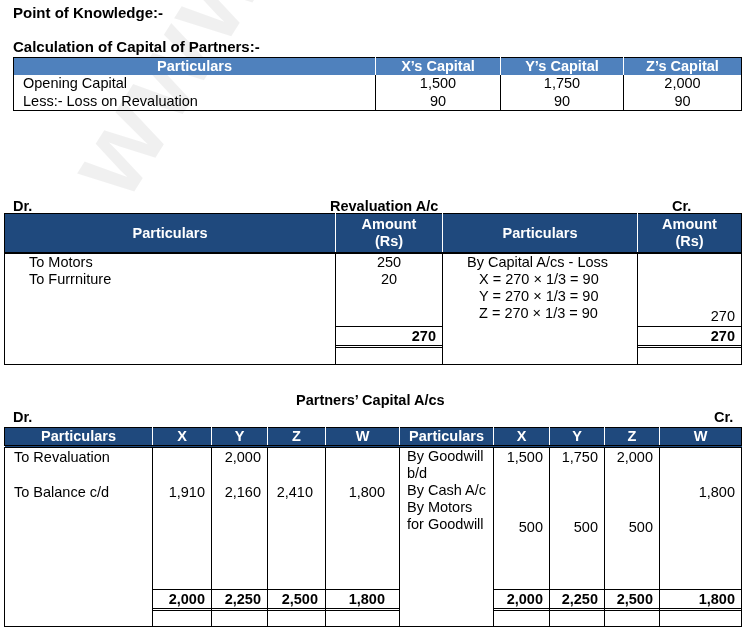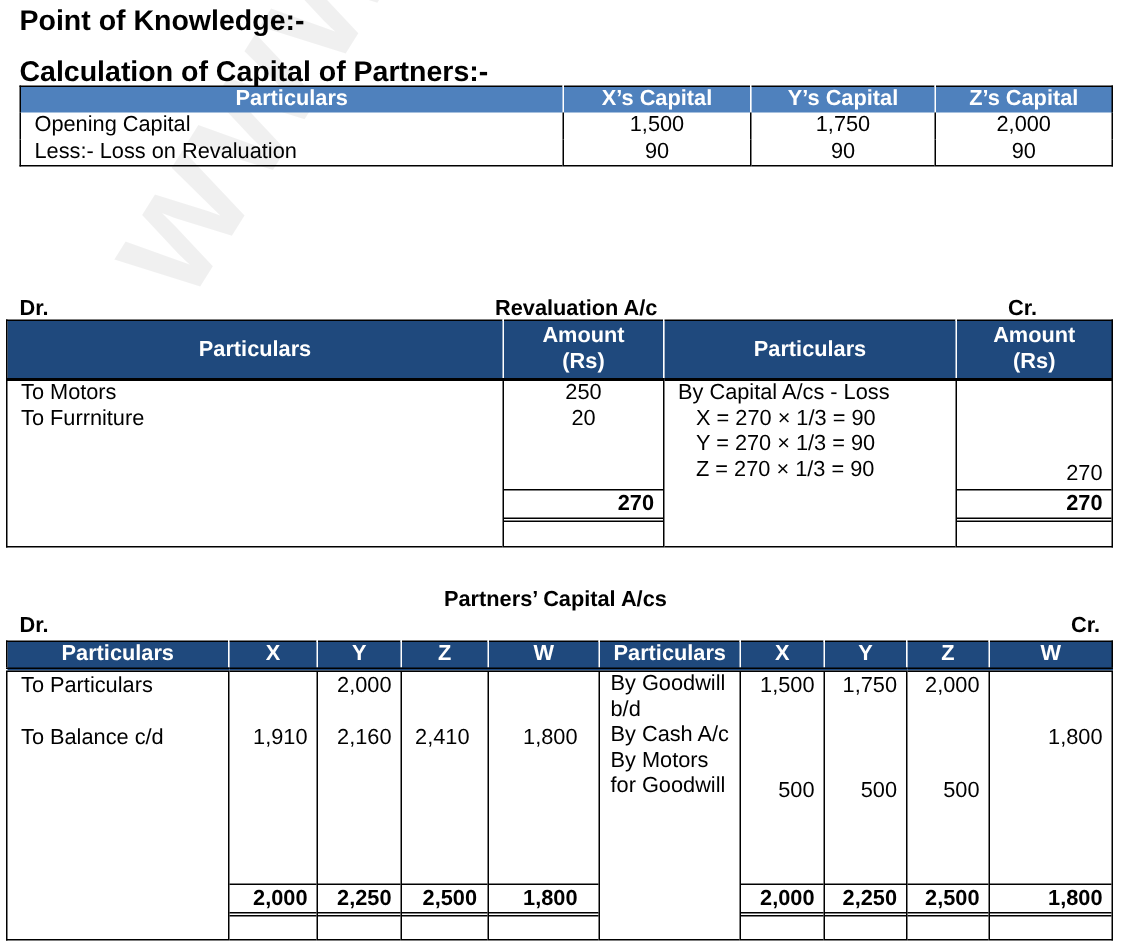--- a/index.html
+++ b/index.html
@@ -2,21 +2,21 @@
 <html><head>
 <meta charset="utf-8">
 <style>
   html, body { margin: 0; padding: 0; background: #ffffff; }
   body {
     width: 748px; height: 634px; position: relative; overflow: hidden;
     font-family: "Liberation Sans", sans-serif; color: #000;
   }
   .abs { position: absolute; }
   .bold { font-weight: bold; }
-  .title { font-size: 19px; font-weight: bold; }
+  .title { font-size: 15px; font-weight: bold; }
   .label { font-size: 14.5px; font-weight: bold; }
 
   table { border-collapse: collapse; position: absolute; table-layout: fixed; }
   td, th { padding: 0; font-size: 14.5px; line-height: 17px; vertical-align: top; }
 
   
   #t1 { left: 13px; top: 57px; width: 728px; border: 1.5px solid #000; }
   #t1 th { background: #4f81bd; color: #fff; font-weight: bold; height: 17px; text-align: center; line-height: 17px; }
   #t1 td { text-align: center; border-left: 1px solid #000; line-height: 17.5px; }
   #t1 td.part { text-align: left; padding-left: 9px; border-left: none; margin-top: 20px; }
@@ -31,21 +31,21 @@
   #t2 td { border-left: 1px solid #000; }
 
   
   #t3 { left: 4px; top: 427px; width: 737px; border: 1.5px solid #000; }
   #t3 th { background: #1f497d; color: #fff; font-weight: bold; text-align: center; height: 17px; line-height: 17px; border-bottom: 3px double #000; }
   #t3 th + th { border-left: 1px solid #fff; }
   #t3 td { border-left: 1px solid #000; }
 
   .right { text-align: right; }
   .center { text-align: center; }
-  .pl { padding-left: 9px; }
+  .pl { padding-left: 24px; }
   .pr { padding-right: 6px; }
 
   .watermark {
     position: absolute; left: 40px; top: 150px; font-size: 110px; font-weight: bold;
     color: rgba(0,0,0,0.06); transform: rotate(-58deg); transform-origin: left top;
     white-space: nowrap; pointer-events: none; font-family: "Liberation Sans", sans-serif;
     letter-spacing: 6px;
   }
   .dbl-top { border-top: 3px double #000; }
   .top1 { border-top: 1px solid #000; }
@@ -163,21 +163,21 @@
     <th>W</th>
     <th>Particulars</th>
     <th>X</th>
     <th>Y</th>
     <th>Z</th>
     <th>W</th>
   </tr>
   <tr>
 
     <td class="pl" style="border-left:none; height:178px; position:relative;">
-      <div class="abs" style="left:9px; top:1px;">To Particulars</div>
+      <div class="abs" style="left:9px; top:1px;">To Revaluation</div>
       <div class="abs" style="left:9px; top:36px;">To Balance c/d</div>
     </td>
 
     <td style="position:relative;">
       <div class="abs right" style="right:6px; top:1px;"></div>
       <div class="abs right" style="right:6px; top:36px;">1,910</div>
       <div class="abs right bold top1" style="left:0; right:0; top:141px; height:18px; line-height:18px; padding-right:6px;">2,000</div>
       <div class="abs dbl-top" style="left:0; right:0; top:160px;"></div>
     </td>
 

